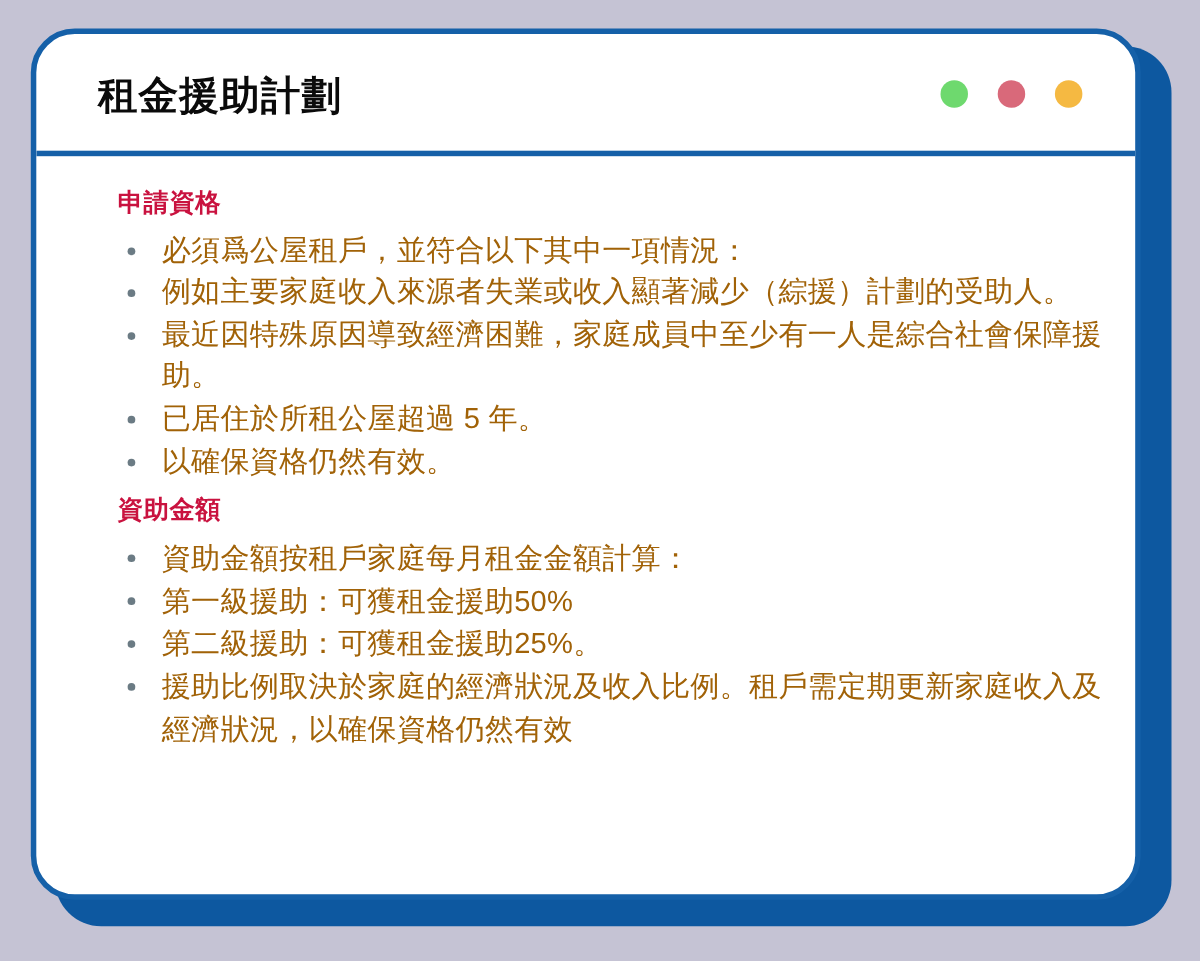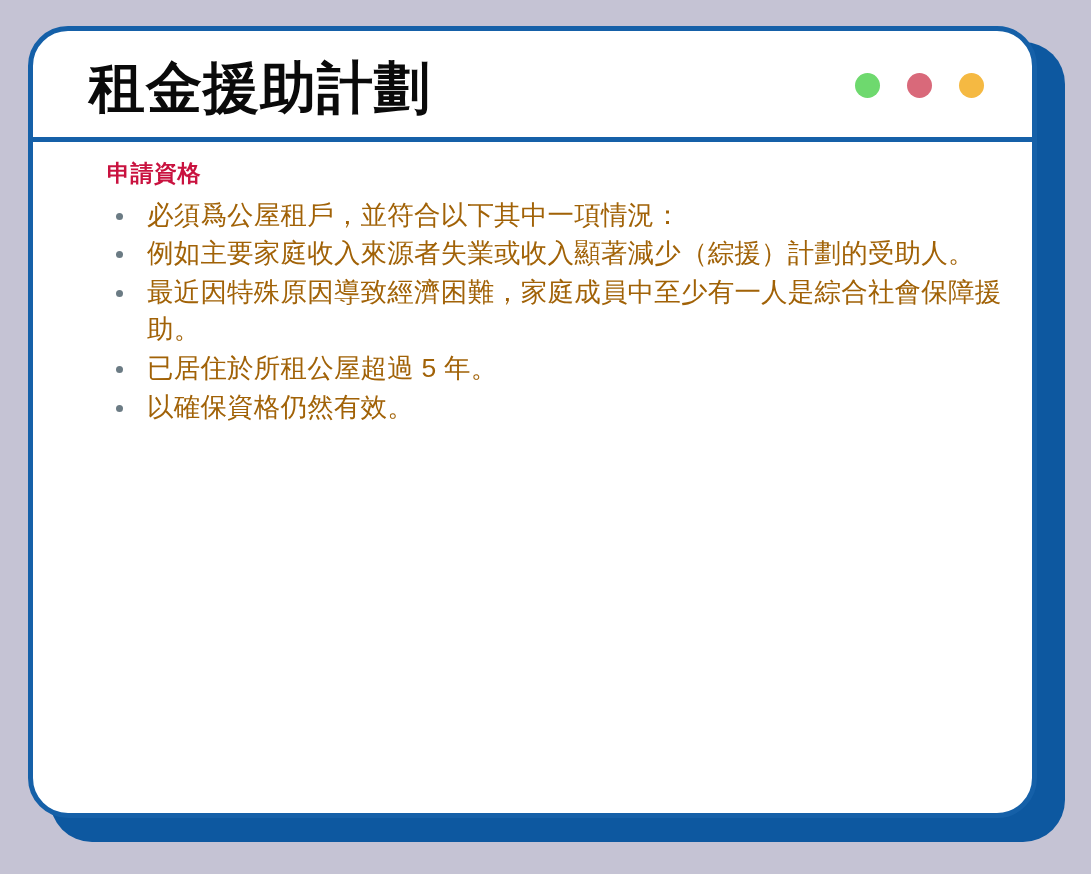--- a/index.html
+++ b/index.html
@@ -55,21 +55,21 @@
     position: relative;
     height: 106px;
     display: flex;
     align-items: center;
     justify-content: space-between;
     padding: 0 48px 0 56px;
     box-sizing: border-box;
   }
   .card-title {
     font-family: "DejaVu Sans", "Liberation Sans", sans-serif;
-    font-size: 56px;
+    font-size: 36px;
     font-weight: 700;
     color: #0a0a0a;
     letter-spacing: 1px;
     line-height: 1;
     white-space: nowrap;
     margin-top: 8px;
   }
   .window-dots {
     display: flex;
     align-items: center;
@@ -87,21 +87,21 @@
   .dot-yellow { background: #f5b942; }
 
   .header-divider {
     height: 5px;
     background: #1560a8;
     width: 100%;
   }
 
   
   .card-body {
-    padding: 18px 30px 0 72px;
+    padding: 30px 30px 0 72px;
     box-sizing: border-box;
   }
 
   .section-heading {
     font-family: "DejaVu Sans", "Liberation Sans", sans-serif;
     font-size: 23px;
     font-weight: 700;
     color: #c9123f;
     letter-spacing: 0.5px;
     margin: 13px 0 9px 2px;
@@ -161,16 +161,25 @@
         <div class="section-heading">申請資格</div>
         <ul class="bullet-list">
           <li class="bullet-item">必須爲公屋租戶，並符合以下其中一項情況：</li>
           <li class="bullet-item">例如主要家庭收入來源者失業或收入顯著減少（綜援）計劃的受助人。</li>
           <li class="bullet-item">最近因特殊原因導致經濟困難，家庭成員中至少有一人是綜合社會保障援助。</li>
           <li class="bullet-item">已居住於所租公屋超過 5 年。</li>
           <li class="bullet-item">以確保資格仍然有效。</li>
         </ul>
       </div>
 
+      <div class="section section-amount">
+        <div class="section-heading">資助金額</div>
+        <ul class="bullet-list">
+          <li class="bullet-item">資助金額按租戶家庭每月租金金額計算：</li>
+          <li class="bullet-item">第一級援助：可獲租金援助50%</li>
+          <li class="bullet-item">第二級援助：可獲租金援助25%。</li>
+          <li class="bullet-item">援助比例取決於家庭的經濟狀況及收入比例。租戶需定期更新家庭收入及經濟狀況，以確保資格仍然有效</li>
+        </ul>
+      </div>
 
     </div>
   </div>
 </div>
 
 </body></html>

